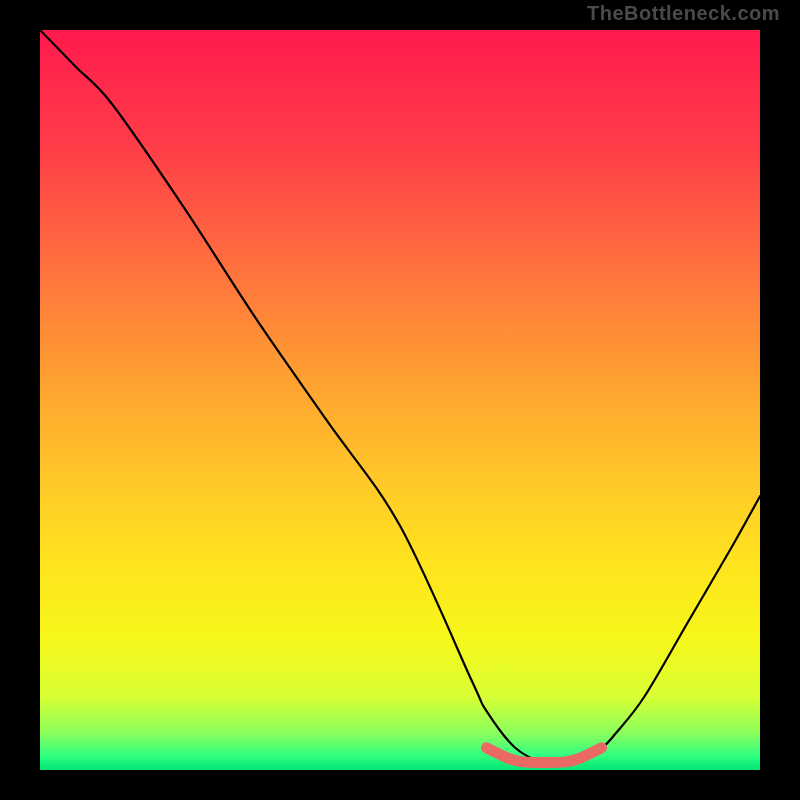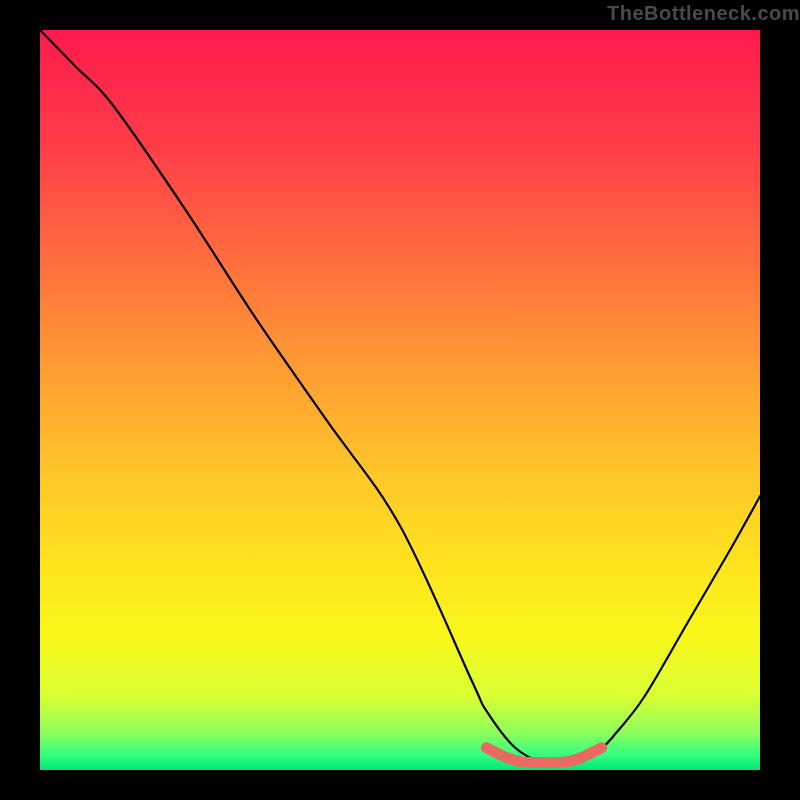--- a/index.html
+++ b/index.html
@@ -13,21 +13,21 @@
   }
   .stage {
     position: relative;
     width: 800px;
     height: 800px;
     background: #000;
   }
   .watermark {
     position: absolute;
     top: 2px;
-    right: 0;
+    right: 20px;
     color: #4a4a4a;
     font-size: 20px;
     font-weight: bold;
     letter-spacing: 0.5px;
     z-index: 20;
   }
   .plot {
     position: absolute;
     left: 40px;
     top: 30px;

